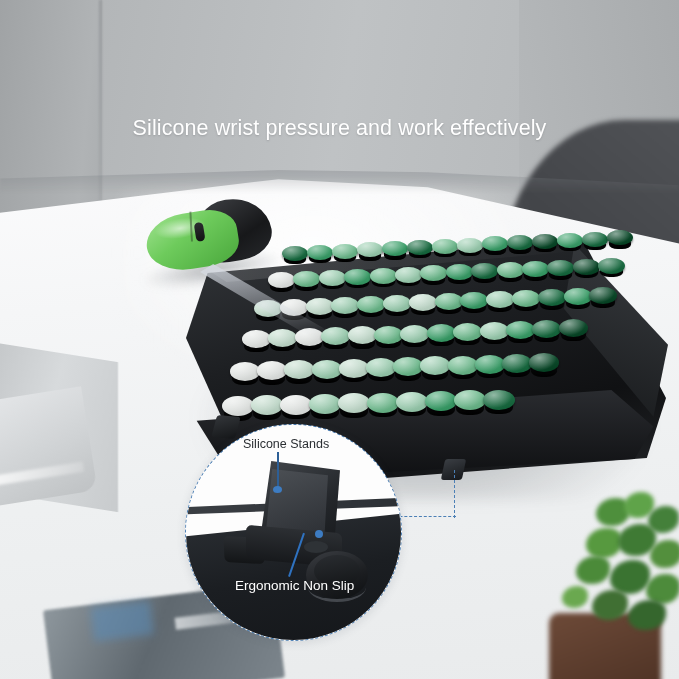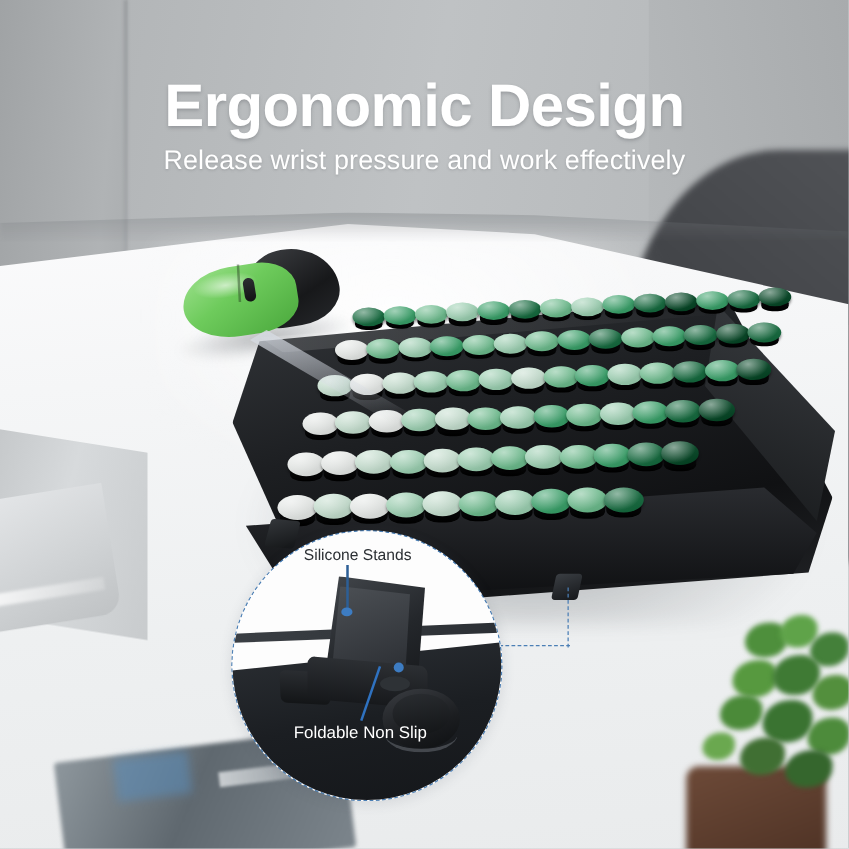--- a/index.html
+++ b/index.html
@@ -377,22 +377,21 @@
         <div class="keystem" style="left: 270px; top: 162px; width: 28px; height: 15px;"></div>
         <div class="key" style="left: 268px; top: 152.4px; width: 32px; height: 20px; background: linear-gradient(160deg, rgb(126, 199, 156), rgb(92, 165, 122)); box-shadow: rgba(0, 0, 0, 0.45) 0px 2px 2px;"></div>
         <div class="keystem" style="left: 299px; top: 161.3px; width: 28px; height: 15px;"></div>
         <div class="key" style="left: 297px; top: 151.7px; width: 32px; height: 20px; background: linear-gradient(160deg, rgb(47, 125, 85), rgb(13, 91, 51)); box-shadow: rgba(0, 0, 0, 0.45) 0px 2px 2px;"></div>
       </div>
     <div class="kb-left-rail"></div>
     <div class="stand-tab2"></div>
   </div>
   <div class="kb-stand-tab"></div>
 
-  <div class="headline">Ergonomic Design</div>
-  <div class="subhead">Release wrist pressure and work effectively</div>
+  <div class="subhead">Silicone wrist pressure and work effectively</div>
 
   <div class="conn2"></div>
   <div class="conn3"></div>
 
   <div class="callout">
     <div class="co-base"></div>
     <div class="co-base-top"></div>
     <div class="co-hinge2"></div>
     <div class="co-stand"></div>
     <div class="co-stand-face"></div>
@@ -402,15 +401,15 @@
     <div class="co-foot-inner"></div>
     <div class="co-foot-ring"></div>
   </div>
 
   <div class="lead-fold"></div>
   <div class="lead-fold-dot"></div>
   <div class="lbl-fold">Silicone Stands</div>
 
   <div class="lead-sili"></div>
   <div class="lead-sili-dot"></div>
-  <div class="lbl-sili">Foldable Non Slip</div>
+  <div class="lbl-sili">Ergonomic Non Slip</div>
 
 </div>
 
 </body></html>

